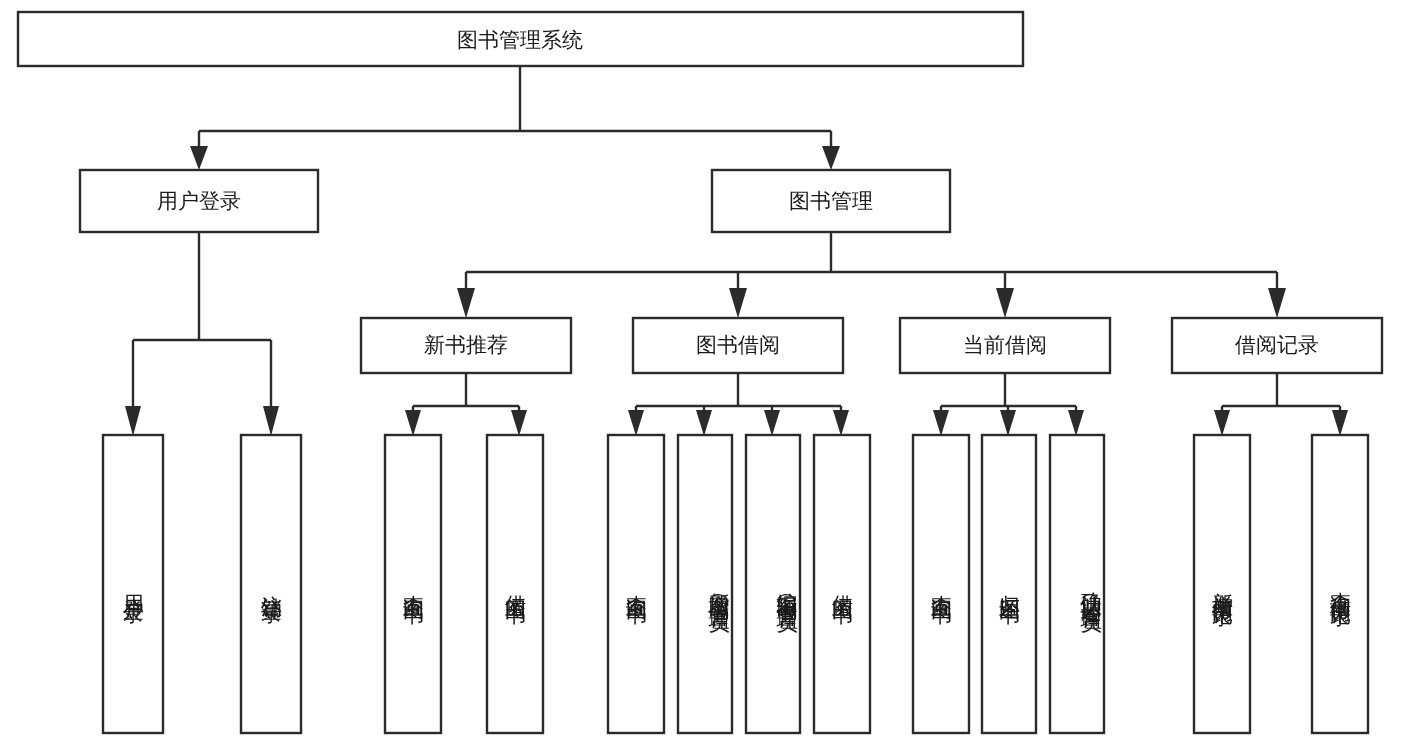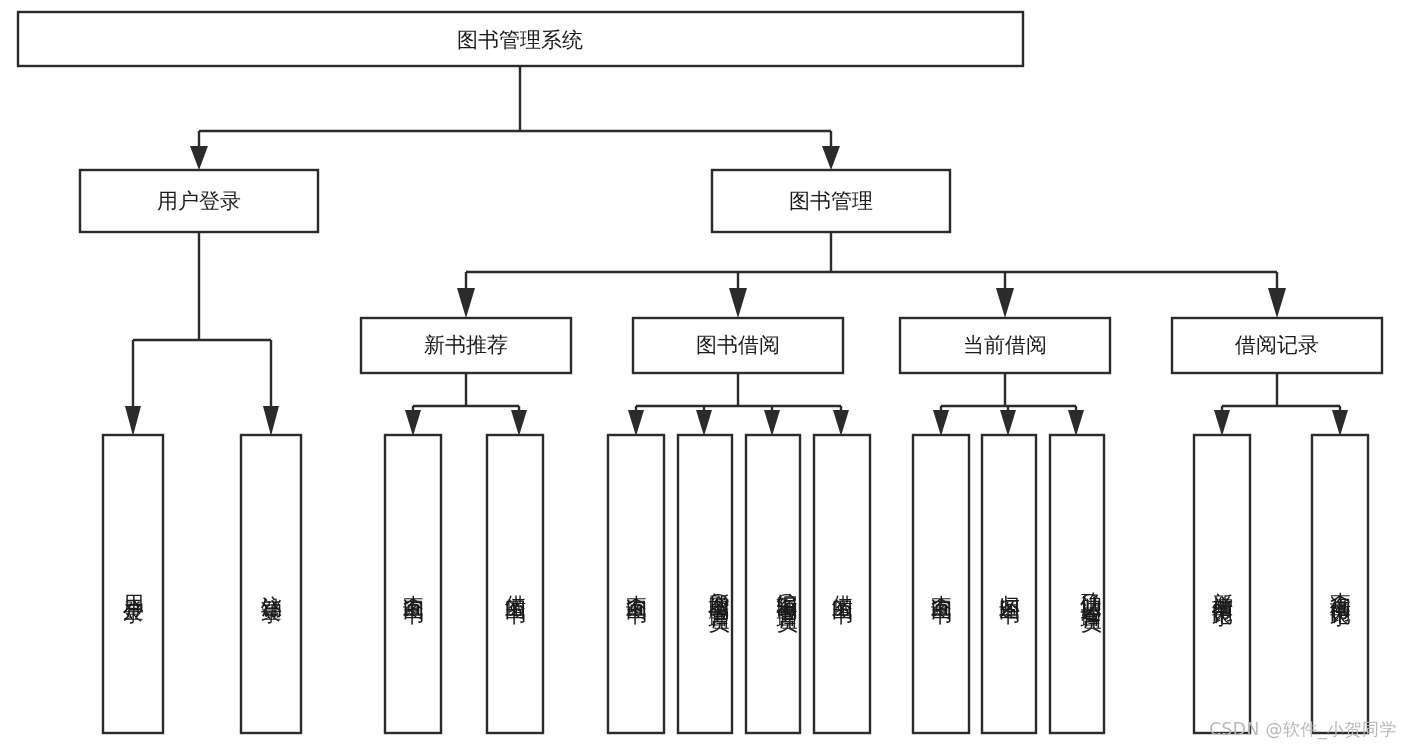--- a/index.html
+++ b/index.html
@@ -215,14 +215,13 @@
   <div class="vlabel center" style="left:913px; top:435px; width:56px; height:298px;">查询图书</div>
 
   <div class="vlabel center" style="left:982px; top:435px; width:54px; height:298px;">归还图书</div>
 
   <div class="vlabel top" style="left:1050px; top:443px; width:54px; height:290px;">确认归还（管理员）</div>
 
   <div class="vlabel center" style="left:1194px; top:435px; width:56px; height:298px;">新增借阅记录</div>
 
   <div class="vlabel center" style="left:1312px; top:435px; width:56px; height:298px;">查询借阅记录</div>
 
-  <div id="watermark">CSDN @软件_小贺同学</div>
 </div>
 
 </body></html>

